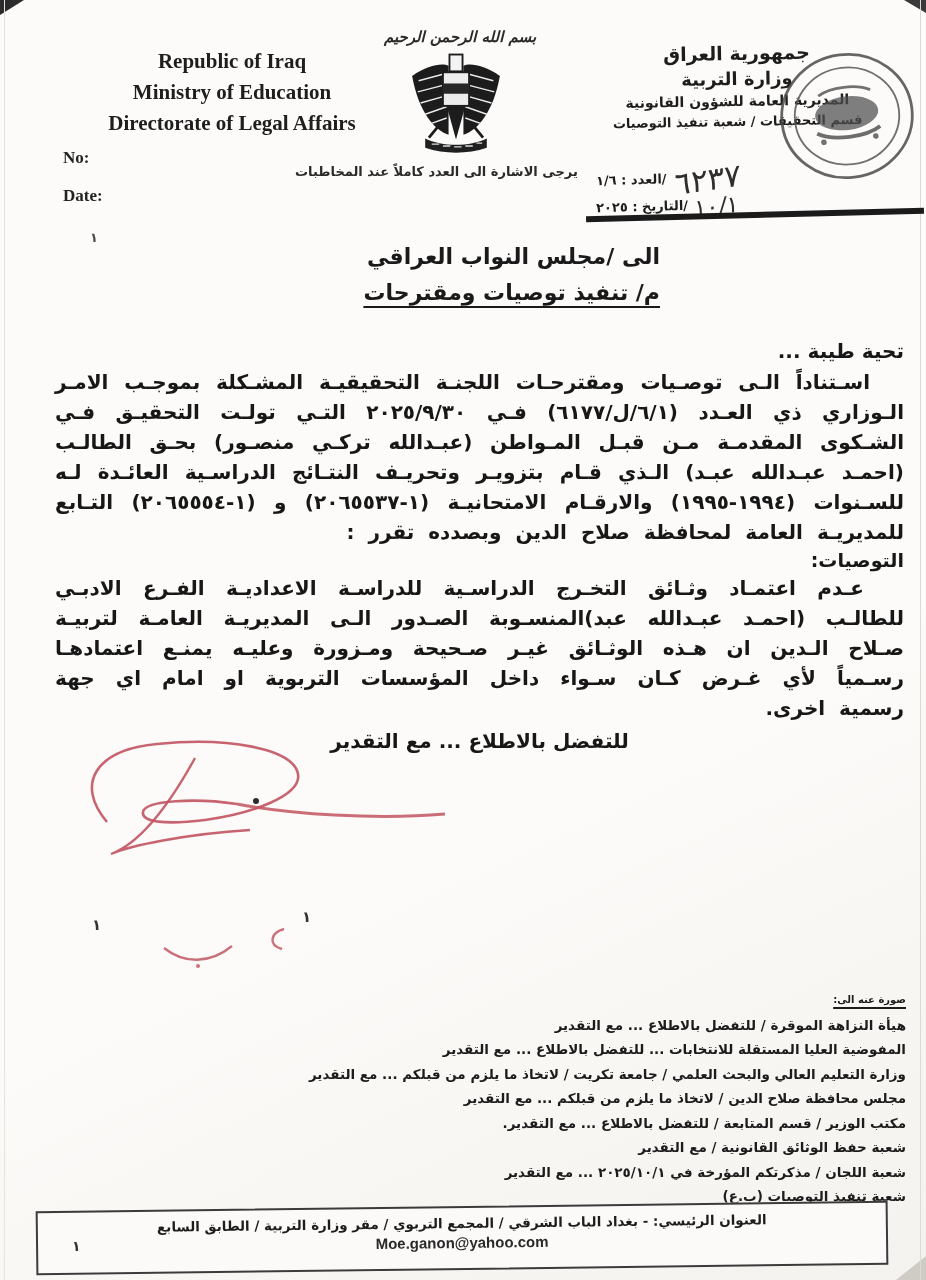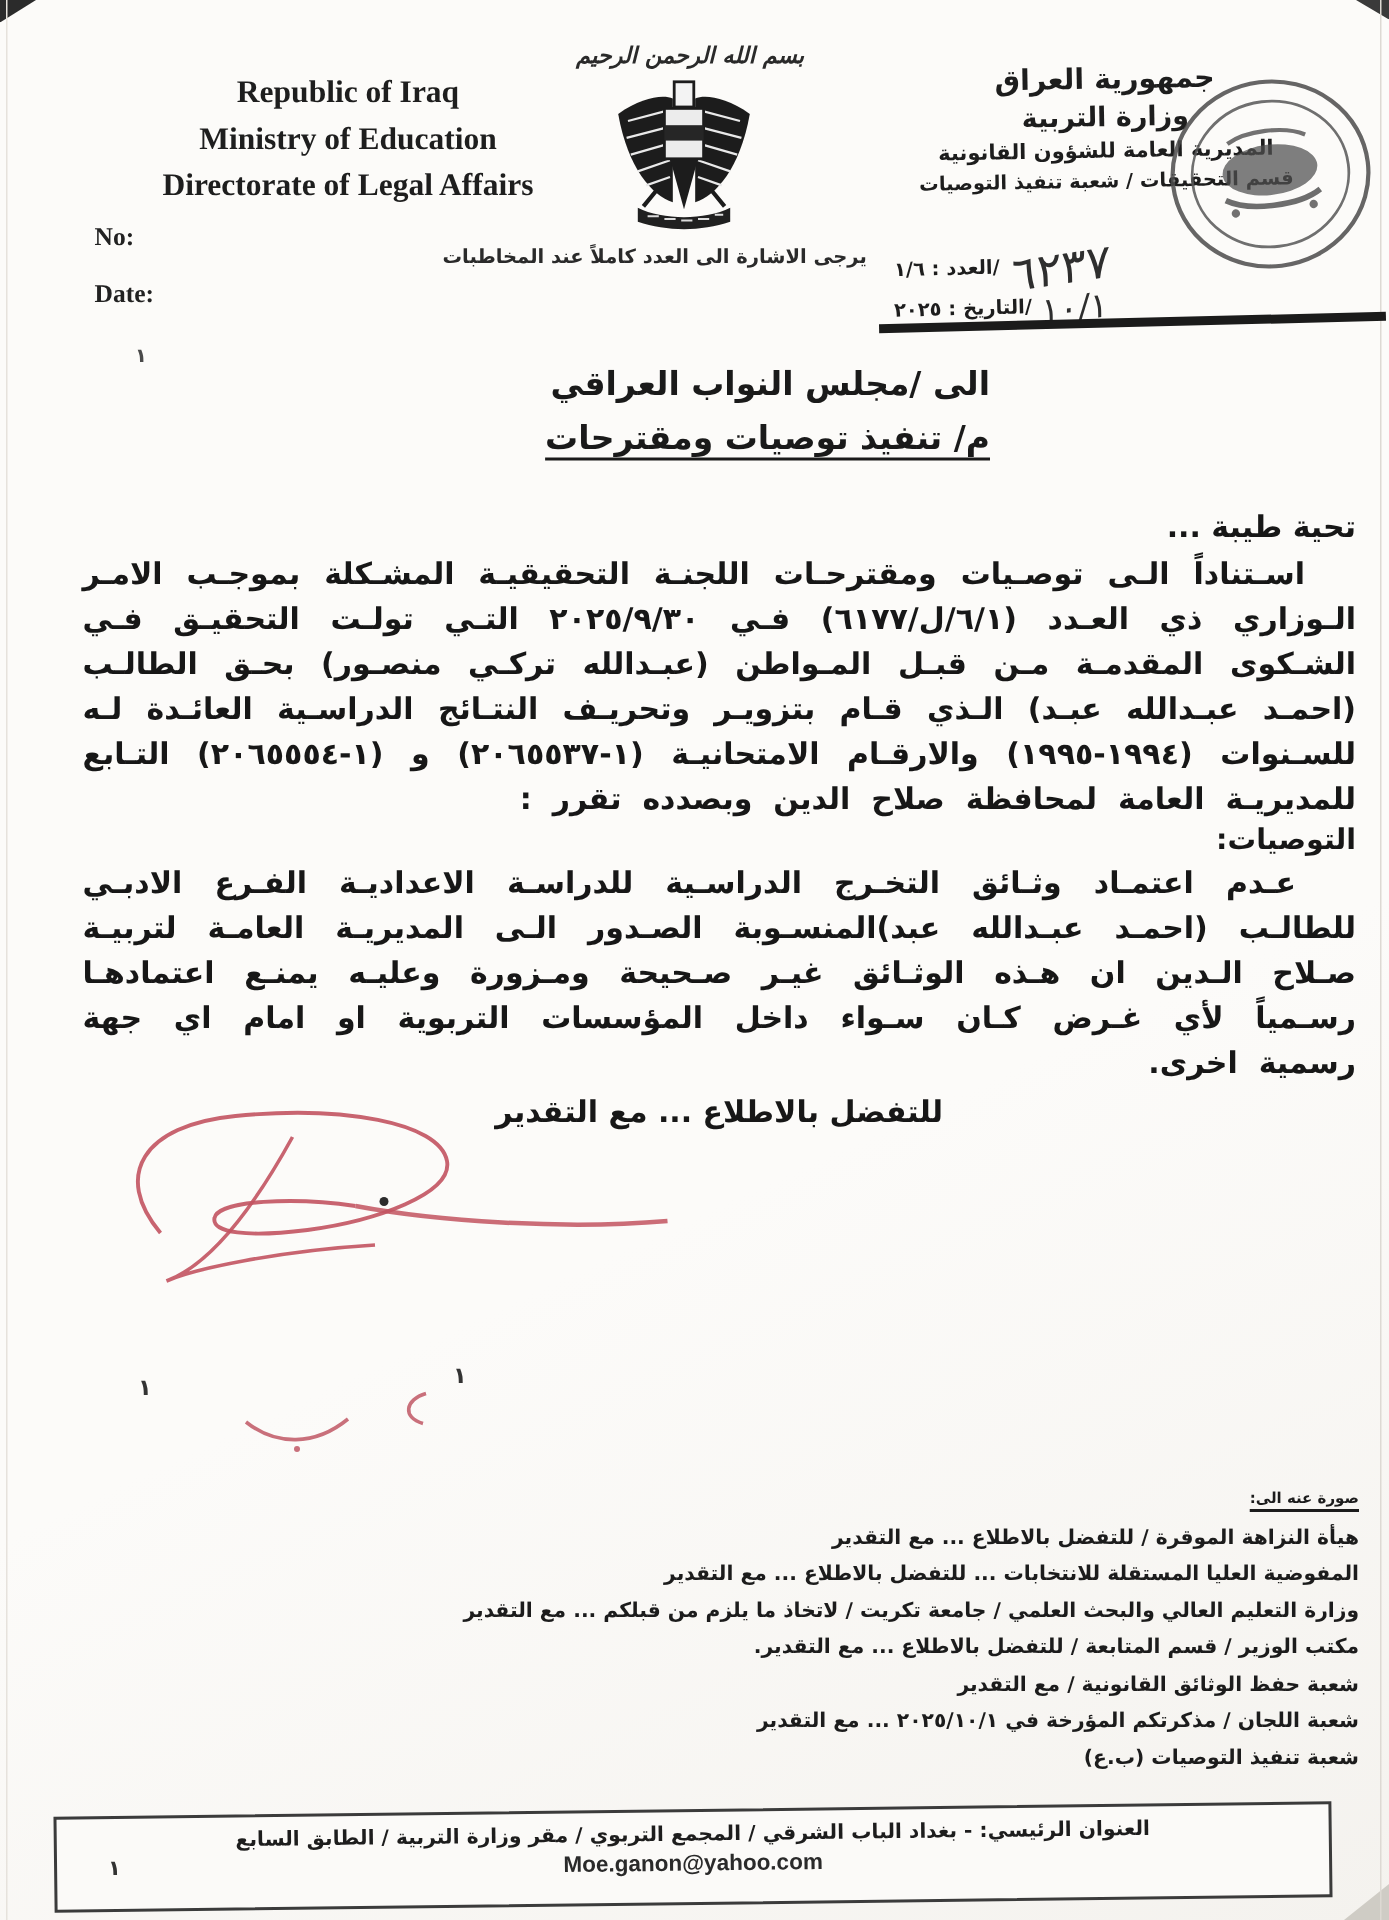--- a/index.html
+++ b/index.html
@@ -154,20 +154,21 @@
   <svg class="red-swoosh" viewBox="0 0 80 34">
     <path d="M4,10 C24,26 50,26 72,8" fill="none" stroke="#c9707b" stroke-width="2.4"></path>
     <circle cx="38" cy="28" r="2" fill="#c9707b"></circle>
   </svg>
 
   <div class="cc">
     <div class="cc-label">صورة عنه الى:</div>
     <div>هيأة النزاهة الموقرة / للتفضل بالاطلاع ... مع التقدير</div>
     <div>المفوضية العليا المستقلة للانتخابات ... للتفضل بالاطلاع ... مع التقدير</div>
     <div>وزارة التعليم العالي والبحث العلمي / جامعة تكريت / لاتخاذ ما يلزم من قبلكم ... مع التقدير</div>
+    <div>مجلس محافظة صلاح الدين / لاتخاذ ما يلزم من قبلكم ... مع التقدير</div>
     <div>مكتب الوزير / قسم المتابعة / للتفضل بالاطلاع ... مع التقدير.</div>
     <div>شعبة حفظ الوثائق القانونية / مع التقدير</div>
     <div>شعبة اللجان / مذكرتكم المؤرخة في ٢٠٢٥/١٠/١ ... مع التقدير</div>
     <div>شعبة تنفيذ التوصيات (ب.ع)</div>
   </div>
 
   <div class="footer-box">
     <div class="adr">العنوان الرئيسي: - بغداد الباب الشرقي / المجمع التربوي / مقر وزارة التربية / الطابق السابع</div>
     <div class="eml">Moe.ganon@yahoo.com</div>
   </div>

